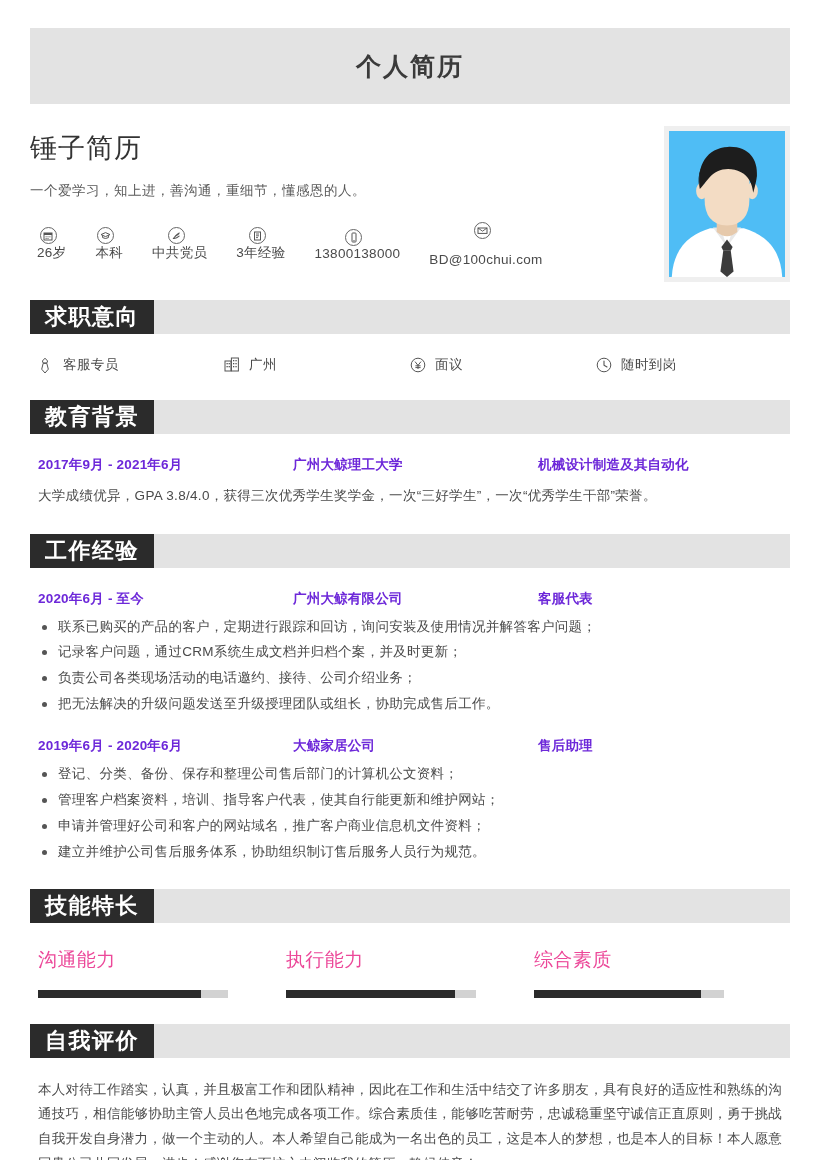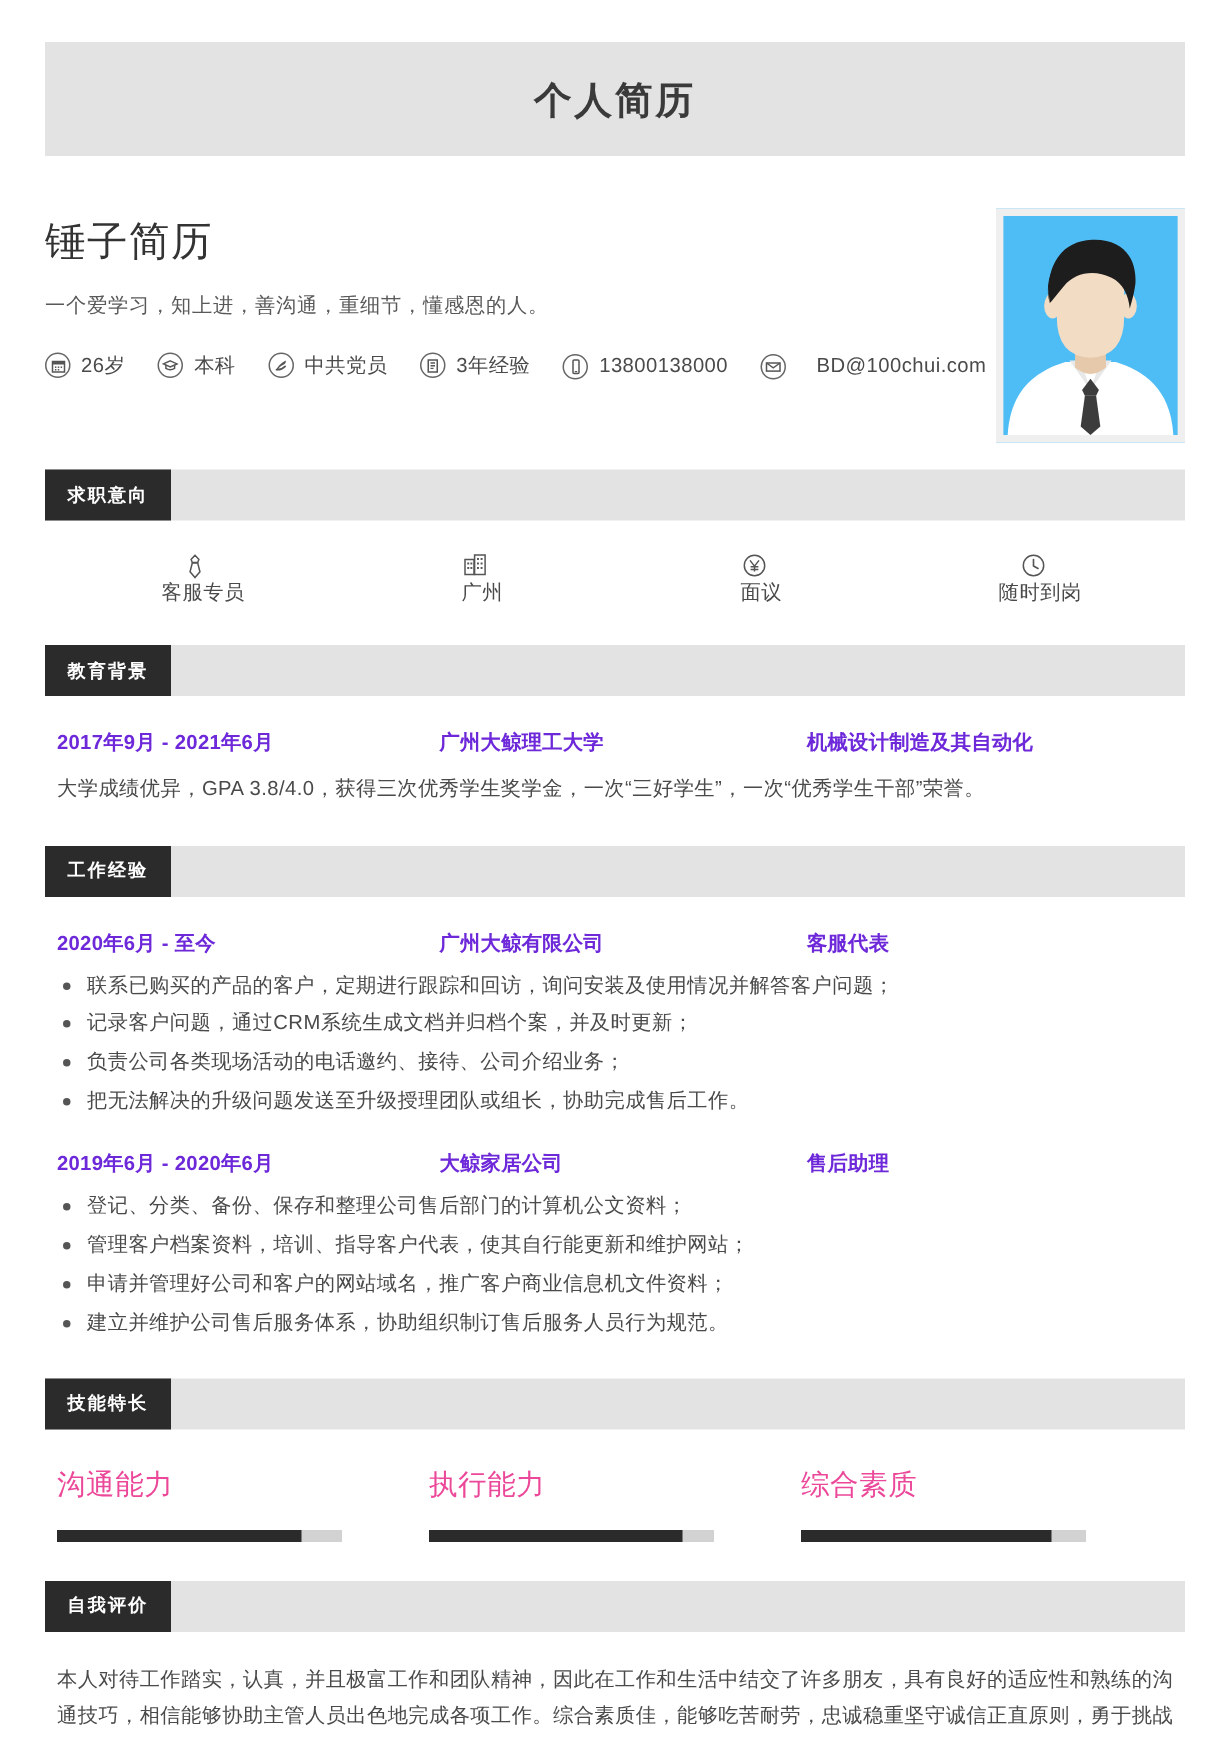--- a/index.html
+++ b/index.html
@@ -35,21 +35,20 @@
     letter-spacing: 2px;
   }
 
   
   .profile {
     display: flex;
     justify-content: space-between;
     align-items: flex-start;
     padding: 22px 0 0 0;
     height: 170px;
-    margin-top: 13px;
   }
   .profile-left { padding-top: 4px; flex: 1; }
   .person-name {
     font-size: 27px;
     font-weight: normal;
     color: #333;
     letter-spacing: 1px;
     margin-bottom: 16px;
   }
   .person-tagline {
@@ -60,22 +59,24 @@
   }
   .meta-row {
     display: flex;
     align-items: center;
     flex-wrap: nowrap;
     font-size: 13.5px;
     color: #4a4a4a;
   }
   .meta-item {
     display: flex;
+    align-items: center;
     margin-right: 22px;
     white-space: nowrap;
+    flex-direction: column;
   }
   .meta-item:last-child { margin-right: 0; gap: 13px; }
   .meta-item .meta-label { margin-left: 7px; letter-spacing: .3px; }
 
   .circ-icon {
     width: 17px; height: 17px;
     border: 1.3px solid #666;
     border-radius: 50%;
     display: inline-flex;
     align-items: center;
@@ -100,41 +101,40 @@
   .section-head {
     height: 34px;
     background: #e3e3e3;
     display: flex;
     align-items: stretch;
     margin-top: 26px;
   }
   .section-head .tag {
     background: #2b2b2b;
     color: #ffffff;
-    font-size: 12px;
+    font-size: 22px;
     font-weight: bold;
     letter-spacing: 1.5px;
     padding: 0 15px;
     display: flex;
     align-items: center;
   }
 
   
   .intent-row {
     display: flex;
     align-items: center;
     padding: 22px 8px 0 8px;
     font-size: 13.5px;
     color: #4a4a4a;
   }
   .intent-item {
     display: flex;
     align-items: center;
     width: 25%;
-    flex-direction: column;
   }
   .intent-item .ico { width: 16px; height: 17px; flex: 0 0 auto; }
   .intent-item .ico svg { display:block; }
   .intent-item .txt { margin-left: 9px; letter-spacing: .4px; }
 
   
   .entry { padding: 0 8px; }
   .entry-head {
     display: flex;
     font-size: 13.5px;

